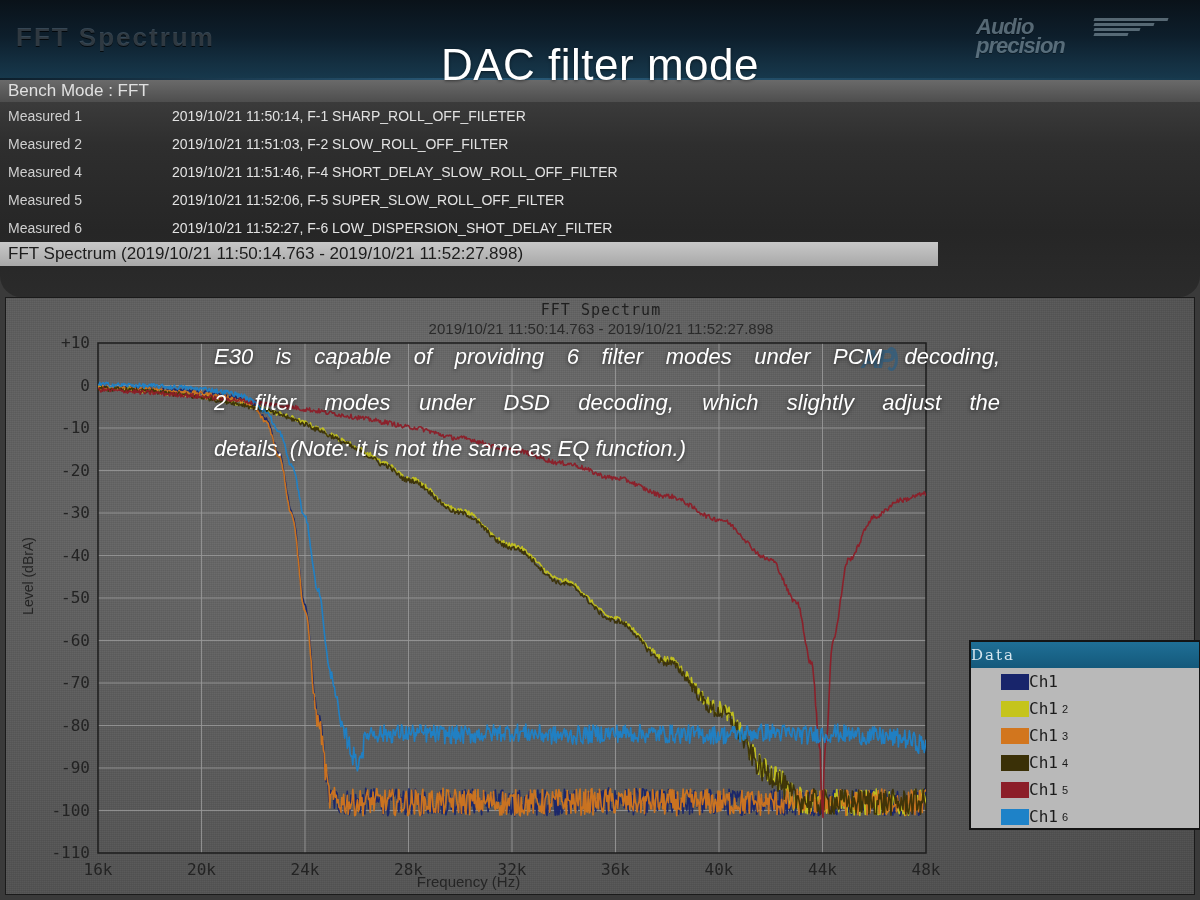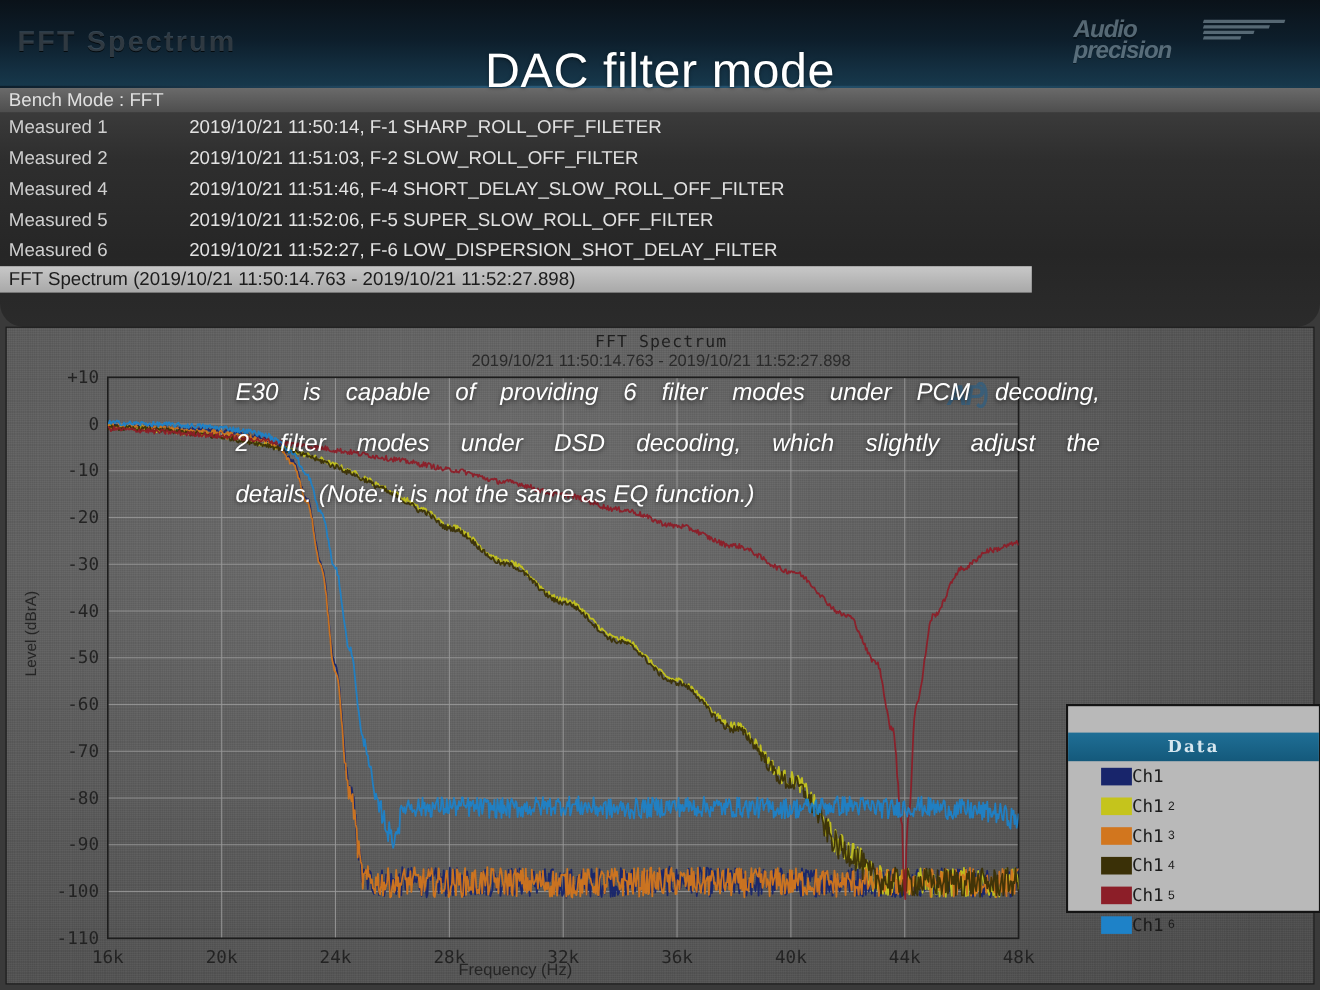--- a/index.html
+++ b/index.html
@@ -58,21 +58,21 @@
   #ap-brand .bars i:nth-child(4){width:34px;}
 
   
   #meta {
     position: absolute; left: 0; top: 80px; width: 1200px; height: 217px;
     background: linear-gradient(180deg,#4a4a4a 0%, #3c3c3c 8%, #2e2e2e 30%, #262626 70%, #2b2b2b 100%);
     border-radius: 21px;
   }
   .meta-row {
     height: 28px; line-height: 28px; color: #d8d8d8;
-    font-size: 17px; white-space: nowrap; position: relative;
+    font-size: 14px; white-space: nowrap; position: relative;
   }
   #bench-row {
     height: 22px; line-height: 22px; padding-left: 8px;
     font-size: 17px; color: #e0e0e0;
     background: linear-gradient(180deg,#6a6a6a,#4e4e4e);
   }
   .meta-row .lbl { display:inline-block; width: 172px; padding-left: 8px; color:#cfcfcf; }
   .meta-row .val { color: #e2e2e2; }
   #fft-range-row {
     height: 24px; line-height: 24px; padding-left: 8px; font-size: 17px;
@@ -115,25 +115,24 @@
     position:absolute; left:0; top:575px; width:925px; text-align:center;
     font-size:15px; color:#252525;
   }
 
   
   #legend {
     position:absolute; left:963px; top:342px; width:232px; height:190px;
     background:#b9b9b9; border:2px solid #141414; z-index:5;
   }
   #legend-head {
-    height:26px; line-height:26px; text-align:center;
+    height:26px; line-height:26px; text-align:left;
     background: linear-gradient(180deg,#1f6f96,#14597b);
-    color:#d6e6ef; font-size:15px; font-weight:bold; letter-spacing:2px;
+    color:#d6e6ef; font-size:15px; font-weight:normal; letter-spacing:2px;
     font-family:"DejaVu Serif","Liberation Serif",serif;
-    margin-top:24px;
   }
   .legend-item {
     height:27px; display:flex; align-items:center; padding-left:30px;
   }
   .legend-swatch { width:28px; height:16px; display:inline-block; }
   .legend-label {
     font-size:16px; color:#1b1b1b;
     font-family:"DejaVu Sans Mono","Liberation Mono",monospace;
   }
   .legend-sub { font-size:11px; margin-left:4px; color:#1b1b1b; }

